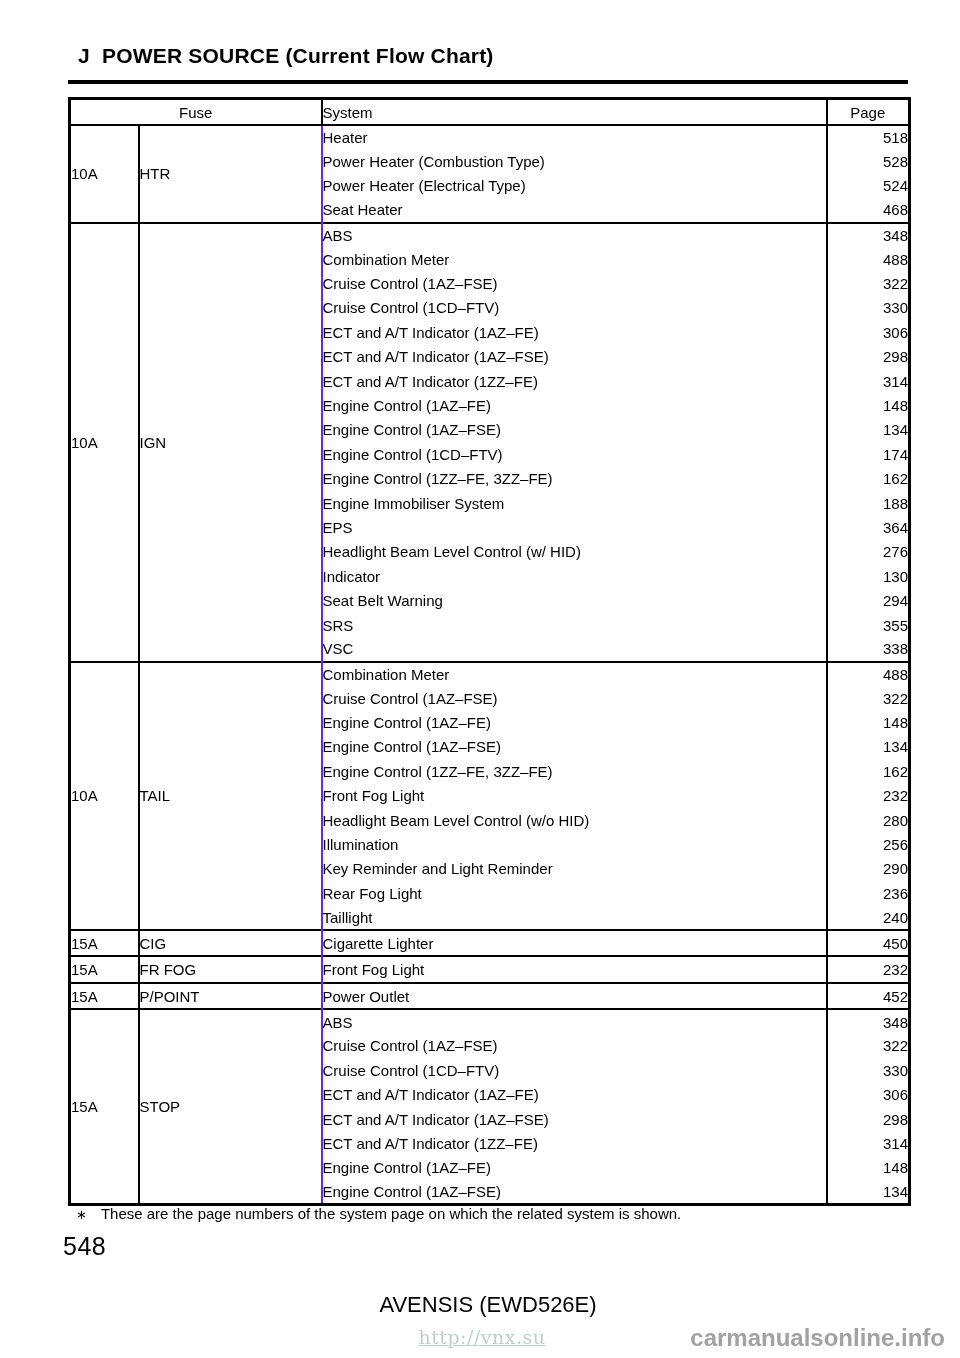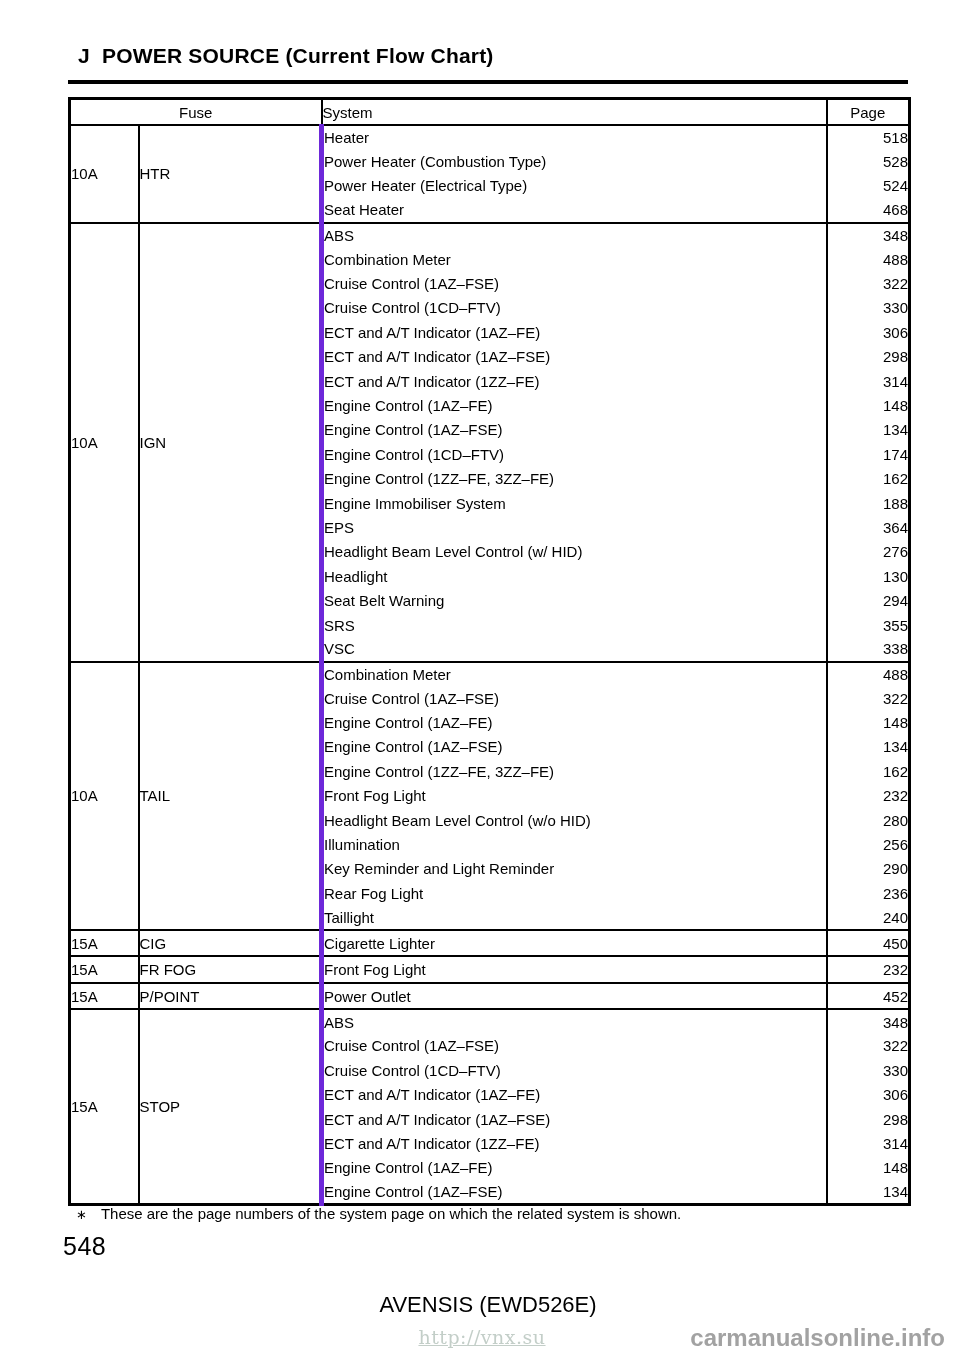--- a/index.html
+++ b/index.html
@@ -51,21 +51,21 @@
   tbody.group { border-top:2px solid #000; }
   table.flow td {
     font-size:15px;
     padding:0;
     overflow:hidden; white-space:nowrap;
   }
   tbody.group tr { height:24.4px; }
   tbody.group.single tr { height:26.5px; }
 
   td.amp   { border-right:2px solid #000; padding-left:8px; vertical-align:middle; }
-  td.fname { border-right:5px solid #6d28d9; padding-left:7px; vertical-align:middle;border-radius:11px; }
+  td.fname { border-right:2px solid #6d28d9; padding-left:7px; vertical-align:middle;border-radius:11px; }
   td.sys   { border-right:2px solid #000; padding-left:7px; }
   td.pg    { text-align:right; }
 
   
   .footnote {
     position:absolute; left:76px; top:1205px;
     font-size:15px;
     display:flex; align-items:baseline;
   }
   .footnote .ast { font-size:13px; margin-right:14px; }
@@ -191,21 +191,21 @@
           </tr>
           <tr>
             <td class="sys">EPS</td>
             <td class="pg">364</td>
           </tr>
           <tr>
             <td class="sys">Headlight Beam Level Control (w/ HID)</td>
             <td class="pg">276</td>
           </tr>
           <tr>
-            <td class="sys">Headlight</td>
+            <td class="sys">Indicator</td>
             <td class="pg">130</td>
           </tr>
           <tr>
             <td class="sys">Seat Belt Warning</td>
             <td class="pg">294</td>
           </tr>
           <tr>
             <td class="sys">SRS</td>
             <td class="pg">355</td>
           </tr>

